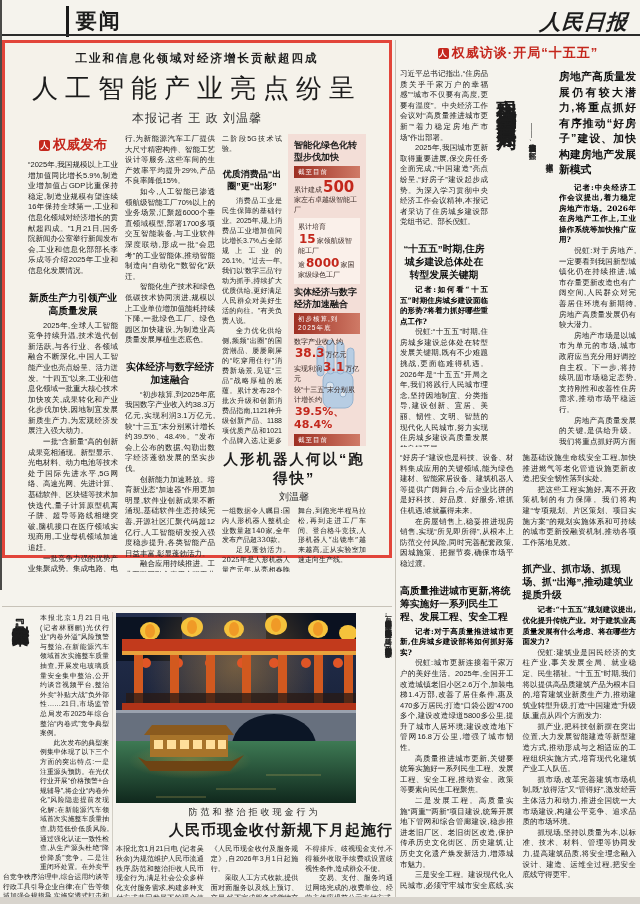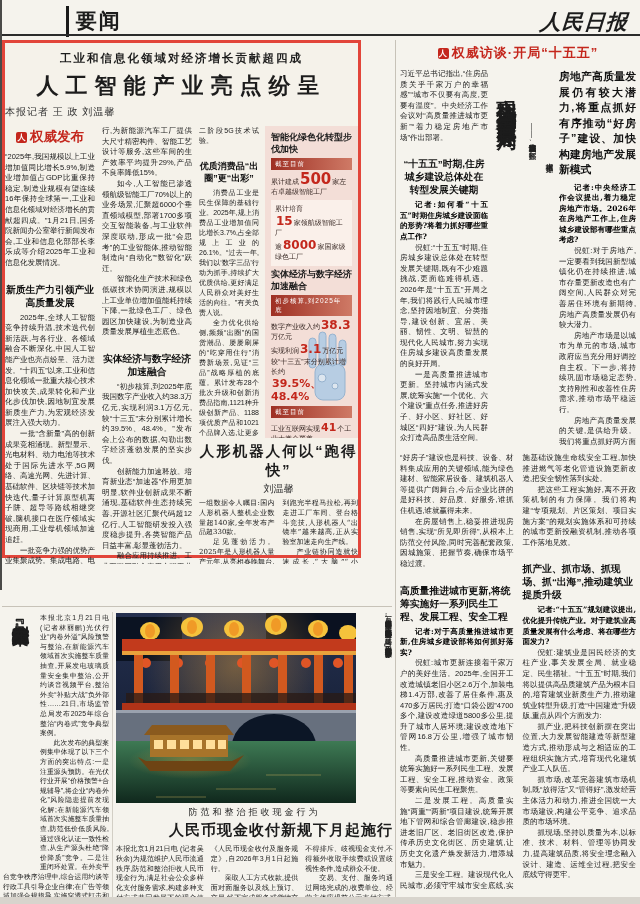--- a/index.html
+++ b/index.html
@@ -27,25 +27,25 @@
   .para.first{ text-indent:0; }
   .para.sub{ text-indent:0; font-weight:bold; font-size:9.8px; line-height:13px; text-align:center; margin:14px 0 4px; color:#111; }
   .para.q{ font-weight:bold; color:#000; font-family:"DejaVu Serif","Liberation Serif",serif; }
   .para.lead-bold{ text-indent:0; font-weight:bold; font-size:10.8px; line-height:15.5px; text-align:justify; color:#111; margin-bottom:5px; }
 
   .red-tag{ display:flex; align-items:center; justify-content:center; gap:3px; color:#c4271d; font-weight:bold; }
   .tag-icon{ display:inline-block; width:11px; height:11px; background:#c4271d; color:#fff; font-size:8px;
     line-height:11px; text-align:center; border-radius:2px; font-weight:bold; flex:0 0 auto; }
 
   
-  .lead-box{ position:absolute; left:2px; top:40px; width:359px; height:518px;
-    border:3px solid #e2453a; background:#f5f2ea; padding:4px 0 6px; }
+  .lead-box{ position:absolute; left:2px; top:40px; width:390px; height:518px;
+    border:3px solid #e2453a; background:#f5f2ea; padding:4px 23px 6px; }
   .lead-kicker{ text-align:center; font-size:11.5px; font-weight:bold; letter-spacing:2px; margin-top:4px; }
-  .lead-title{ text-align:center; font-size:22px; font-weight:bold; letter-spacing:7px; margin:5px 0 4px; }
-  .lead-byline{ font-size:10px; color:#333; margin-bottom:7px; letter-spacing:1px; }
+  .lead-title{ text-align:center; font-size:26px; font-weight:normal; letter-spacing:7px; margin:5px 0 4px; }
+  .lead-byline{ text-align:center; font-size:12px; color:#333; margin-bottom:7px; letter-spacing:1px; }
   .lead-cols{ display:flex; gap:7px; height:438px; overflow:hidden; }
   .lcol{ overflow:hidden; }
   .c1,.c2{ width:90px; flex:0 0 auto; }
   .c34{ flex:1; display:flex; flex-direction:column; overflow:hidden; }
   .c34top{ display:flex; gap:6px; height:312px; overflow:hidden; }
   .c3{ width:60px; flex:0 0 auto; overflow:hidden; }
   .c3 .para{ font-size:7px; line-height:10px; }
   .c3 .para.sub{ font-size:9px; line-height:12px; }
   .fabu-tag{ font-size:13.5px; margin:2px 0 6px; }
 
@@ -230,32 +230,33 @@
   <div class="vr1"></div>
   <div class="interview">
     <div class="red-tag iv-tag">
       <span class="tag-icon">人</span>
       <span>权威访谈·开局“十五五”</span>
     </div>
     <div class="iv-top">
       <div class="iv-c1">
 
       <p class="para first">习近平总书记指出,“住房品质关乎千家万户的幸福感”“城市不仅要有高度,更要有温度”。中央经济工作会议对“高质量推进城市更新”“着力稳定房地产市场”作出部署。</p>
+          <p class="para">2025年,我国城市更新取得重要进展,保交房任务全面完成,“中国建造”亮点纷呈,“好房子”建设起步成势。为深入学习贯彻中央经济工作会议精神,本报记者采访了住房城乡建设部党组书记、部长倪虹。</p>
           <p class="para sub">“十五五”时期,住房城乡建设总体处在转型发展关键期</p>
           <p class="para q">记者:如何看“十五五”时期住房城乡建设面临的形势?将着力抓好哪些重点工作?</p>
           <p class="para">倪虹:“十五五”时期,住房城乡建设总体处在转型发展关键期,既有不少难题挑战,更面临难得机遇。2026年是“十五五”开局之年,我们将践行人民城市理念,坚持因地制宜、分类指导,建设创新、宜居、美丽、韧性、文明、智慧的现代化人民城市,努力实现住房城乡建设高质量发展的良好开局。</p>
           <p class="para">一是高质量推进城市更新。坚持城市内涵式发展,统筹实施“一个优化、六个建设”重点任务,推进好房子、好小区、好社区、好城区“四好”建设,为人民群众打造高品质生活空间。</p>
         </div>
       <div class="iv-vtitle">实现住房城乡建设高质量发展良好开局</div>
       <div class="iv-vsub">——访住房城乡建设部党组书记、部长倪虹</div>
       <div class="iv-vby">本报记者 丁怡婷</div>
       <div class="iv-c2">
 
       <p class="para lead-bold first">房地产高质量发展仍有较大潜力,将重点抓好有序推动“好房子”建设、加快构建房地产发展新模式</p>
-          <p class="para q">记者:中央经济工作会议提出,着力稳定房地产市场。2026年在房地产工作上,住房城乡建设部有哪些重点考虑?</p>
+          <p class="para q">记者:中央经济工作会议提出,着力稳定房地产市场。2026年在房地产工作上,工业操作系统等加快推广应用?</p>
           <p class="para">倪虹:对于房地产,一定要看到我国新型城镇化仍在持续推进,城市存量更新改造也有广阔空间,人民群众对完善居住环境有新期待,房地产高质量发展仍有较大潜力。</p>
           <p class="para">房地产市场是以城市为单元的市场,城市政府应当充分用好调控自主权。下一步,将持续巩固市场稳定态势,支持刚性和改善性住房需求,推动市场平稳运行。</p>
           <p class="para">房地产高质量发展的关键,是供给升级。我们将重点抓好两方面工作:</p>
         </div>
     </div>
     <div class="iv-flow">
 
     <p class="para first">“好房子”建设也是科技、设备、材料集成应用的关键领域,能为绿色建材、智能家居设备、建筑机器人等提供广阔舞台,今后企业比拼的是好科技、好品质、好服务,谁抓住机遇,谁就赢得未来。</p>
         <p class="para">在房屋销售上,稳妥推进现房销售,实现“所见即所得”,从根本上防范交付风险,同时完善配套政策,因城施策、把握节奏,确保市场平稳过渡。</p>
         <p class="para sub">高质量推进城市更新,将统筹实施好一系列民生工程、发展工程、安全工程</p>

